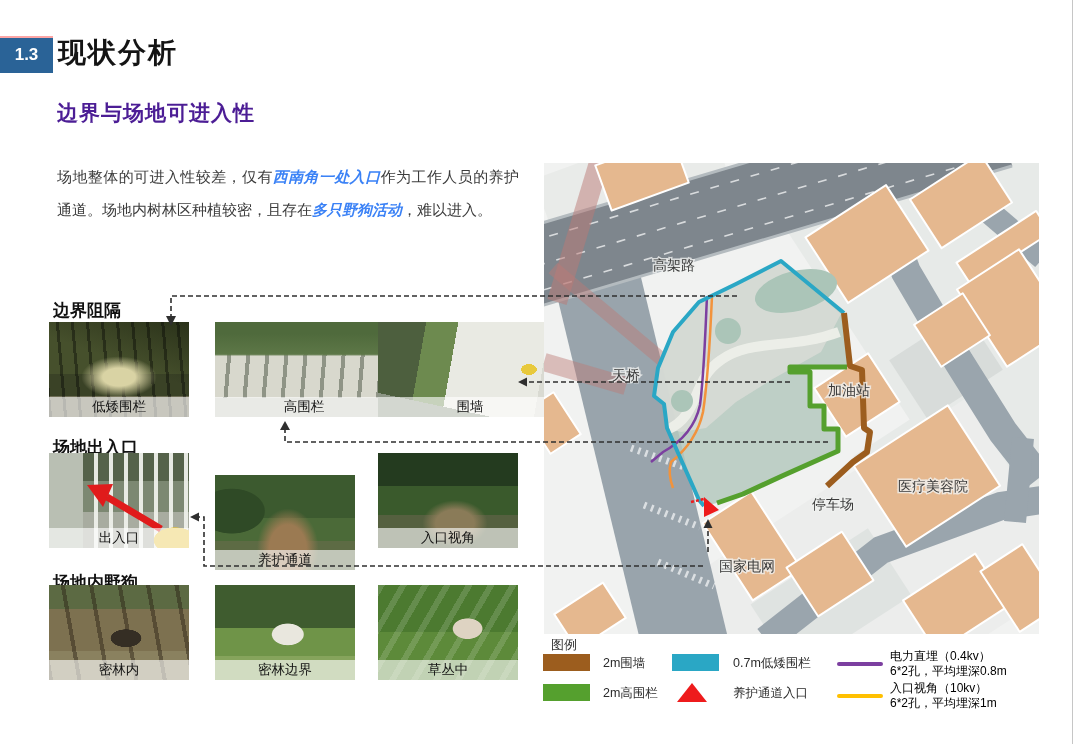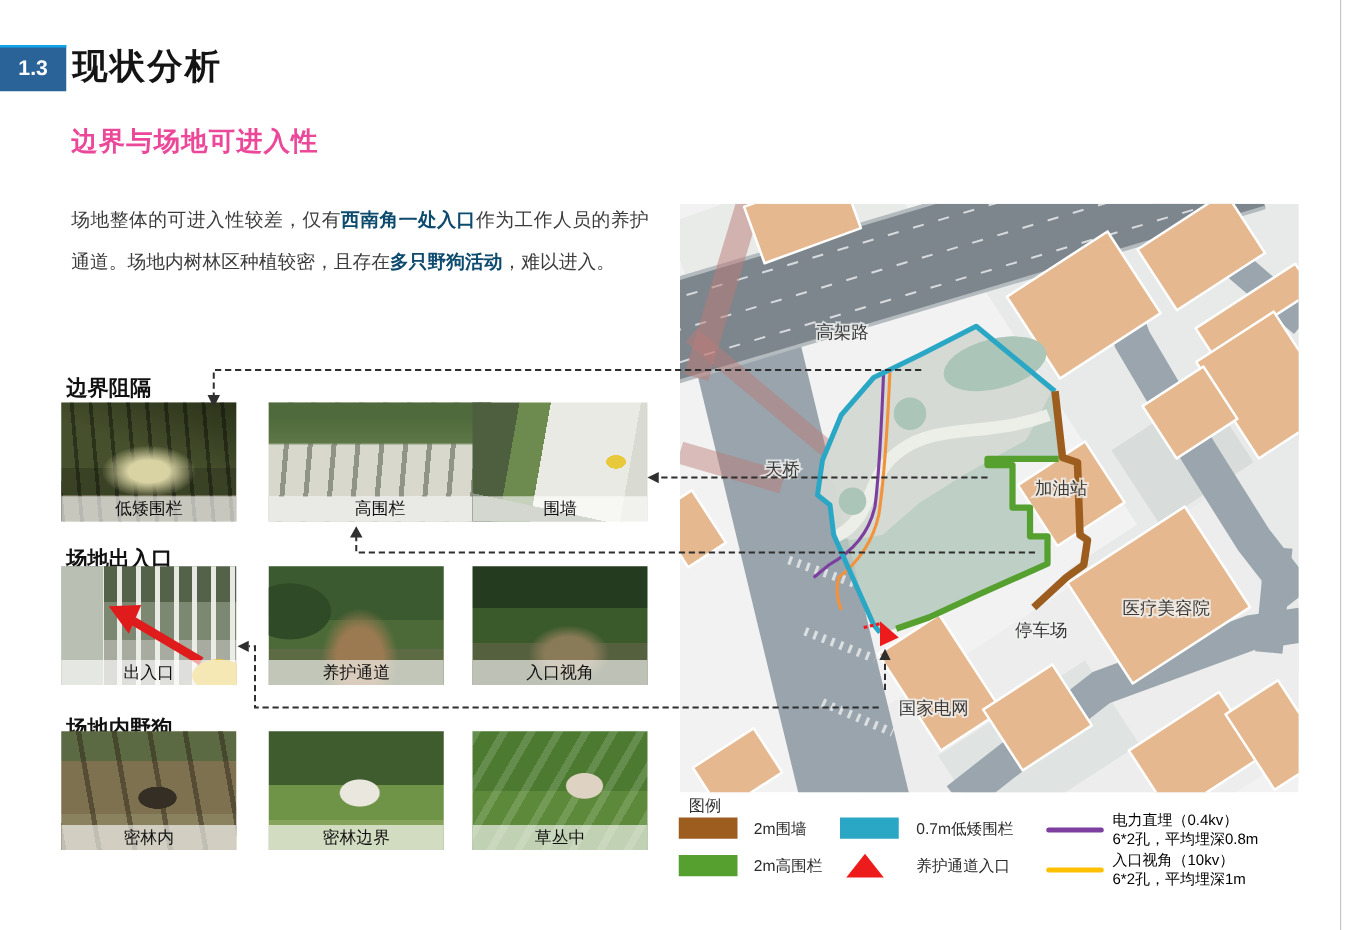--- a/index.html
+++ b/index.html
@@ -2,46 +2,46 @@
 <html><head>
 <meta charset="utf-8">
 <style>
   html,body{margin:0;padding:0;}
   body{
     width:1080px;height:744px;position:relative;overflow:hidden;background:#ffffff;
     font-family:"Liberation Sans","DejaVu Sans",sans-serif;color:#3c3c3c;
   }
   .abs{position:absolute;}
   
-  .sec-box{left:0;top:36px;width:53px;height:37px;background:#2a6397;border-top:2px solid #0ea5e9;
+  .sec-box{left:0;top:36px;width:53px;height:37px;background:#2a6397;border-top:2px solid #fca5a5;
     box-sizing:border-box;color:#fff;font-size:17px;font-weight:bold;text-align:center;line-height:34px;}
   .page-title{left:58px;top:34px;font-size:28px;font-weight:bold;color:#141414;letter-spacing:2px;}
-  .subtitle{left:57px;top:99px;font-size:21px;font-weight:bold;color:#ec4899;letter-spacing:1px;}
+  .subtitle{left:57px;top:99px;font-size:21px;font-weight:bold;color:#4c1d95;letter-spacing:1px;}
   .intro{left:57px;top:160px;width:462px;font-size:15px;line-height:33px;color:#3c3c3c;text-align:justify;}
-  .intro b{color:#0c4a6e;}
+  .intro b{color:#3b82f6;font-style:italic;}
   
   .grp-head{font-size:17px;font-weight:bold;color:#111;}
   .photo{width:140px;height:95px;overflow:hidden;}
   .photo .cap{position:absolute;left:0;right:0;bottom:0;height:20px;background:rgba(255,255,255,.62);
     font-size:13.5px;color:#111;text-align:center;line-height:20px;}
   .photo{position:absolute;}
   .ph1{background:
     radial-gradient(58px 32px at 50% 58%, #d9d3a4 0 28%, rgba(217,211,164,0) 65%),
     repeating-linear-gradient(85deg, rgba(0,0,0,.38) 0 3px, rgba(0,0,0,0) 3px 15px),
     linear-gradient(200deg, rgba(15,20,8,.5), rgba(15,20,8,0) 45%),
     linear-gradient(180deg,#46502c 0 55%,#3a4226 55% 78%,#6e6d55 78%);}
   .ph2{background:
     linear-gradient(0deg,#c5c8bd 0 20%,rgba(0,0,0,0) 20%),
     linear-gradient(180deg,#4f6a3c 0 12%,#5d7747 34%,rgba(0,0,0,0) 36%),
     repeating-linear-gradient(95deg,#d8d8cd 0 15px,#8f9486 15px 19px),
     #cfd1c6;}
   .ph3{background:
     radial-gradient(13px 9px at 82% 50%, #e8c93c 0 60%, rgba(0,0,0,0) 61%),
     linear-gradient(12deg,#8c9585 0 18%,rgba(0,0,0,0) 18%),
-    linear-gradient(100deg,#4d5f3e 0 24%,#6d8a4f 24% 40%,#e9eae3 40% 86%,#d9dad2 86%);}
+    linear-gradient(100deg,#4d5f3e 0 24%,#6d8a4f 24% 40%,#e9eae3 40% 86%,#d9dad2 86%); padding-left: 44px;}
   .ph4{background:
     radial-gradient(36px 22px at 90% 92%, #e8c33a 0 58%, rgba(0,0,0,0) 60%),
     linear-gradient(90deg,#b9bfb3 0 24%,rgba(0,0,0,0) 24%),
     repeating-linear-gradient(90deg,rgba(238,240,234,.95) 0 4px,rgba(238,240,234,0) 4px 15px),
     linear-gradient(180deg,#55624a 0 30%,#7c8872 30% 62%,#a8aca0 62%);}
   .ph5{background:
     radial-gradient(44px 58px at 52% 78%, #9b7a52 0 42%, rgba(155,122,82,0) 70%),
     radial-gradient(56px 38px at 12% 38%, #2f4a26 0 58%, rgba(0,0,0,0) 60%),
     linear-gradient(180deg,#3c5a2f 0 45%,#4b6a38 45% 70%,#5d6b44 70%);}
   .ph6{background:
@@ -95,21 +95,21 @@
   <div class="cap">围墙</div>
 </div>
 
 <div class="photo ph4" style="left:49px;top:453px;">
   <svg width="140" height="95" viewBox="0 0 140 95">
     <path d="M112,76 L58,44" stroke="#e01b1b" stroke-width="7" fill="none"></path>
     <polygon points="38,32 64,31 54,54" fill="#e01b1b"></polygon>
   </svg>
   <div class="cap">出入口</div>
 </div>
-<div class="photo ph5" style="left:215px;top:453px;">
+<div class="photo ph5" style="left:215px;top:475px;">
   <div class="cap">养护通道</div>
 </div>
 <div class="photo ph6" style="left:378px;top:453px;">
   <div class="cap">入口视角</div>
 </div>
 
 <div class="photo ph7" style="left:49px;top:585px;">
   <div class="cap">密林内</div>
 </div>
 <div class="photo ph8" style="left:215px;top:585px;">

